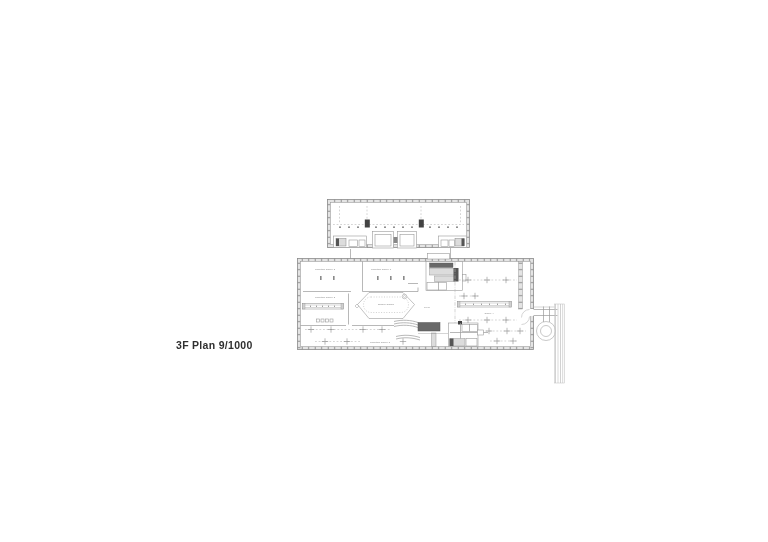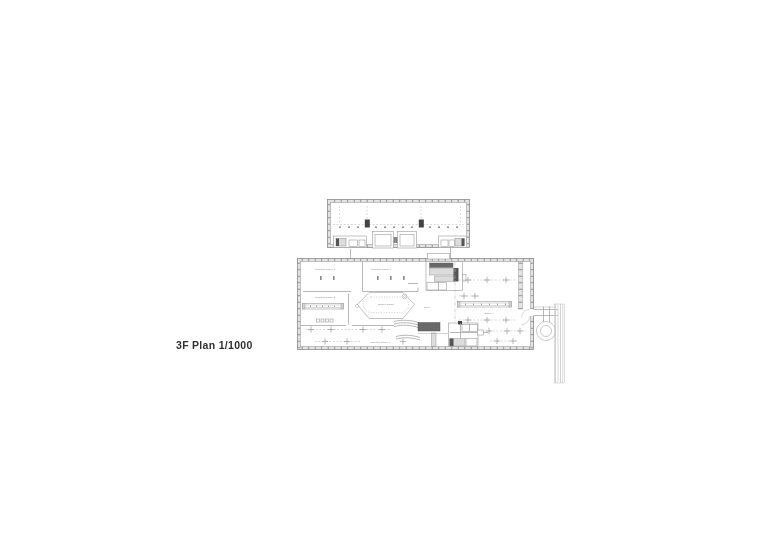--- a/index.html
+++ b/index.html
@@ -17,21 +17,21 @@
   .dot{fill:#777;}
   .col{fill:#8a8a8a;}
   .dk{fill:#434343;}
   .lbl{font-family:"Liberation Sans",sans-serif;font-size:2.3px;fill:#828282;text-anchor:middle;}
 </style>
 </head>
 <body>
 
 <div class="page">
 
-  <div class="caption">3F Plan 1/1000</div>
+  <div class="caption">3F Plan 9/1000</div>
 
   <svg width="768" height="542" viewBox="0 0 768 542">
     <defs>
       <pattern id="tkH" width="6.5" height="3" patternUnits="userSpaceOnUse">
         <rect width="6.5" height="3" fill="#e4e4e4"></rect>
           <rect x="2.7" width="1" height="3" fill="#909090"></rect>
       </pattern>
       <pattern id="tkV" width="3" height="6.5" patternUnits="userSpaceOnUse">
         <rect width="3" height="6.5" fill="#e4e4e4"></rect>
           <rect y="2.7" width="3" height="1" fill="#909090"></rect>

